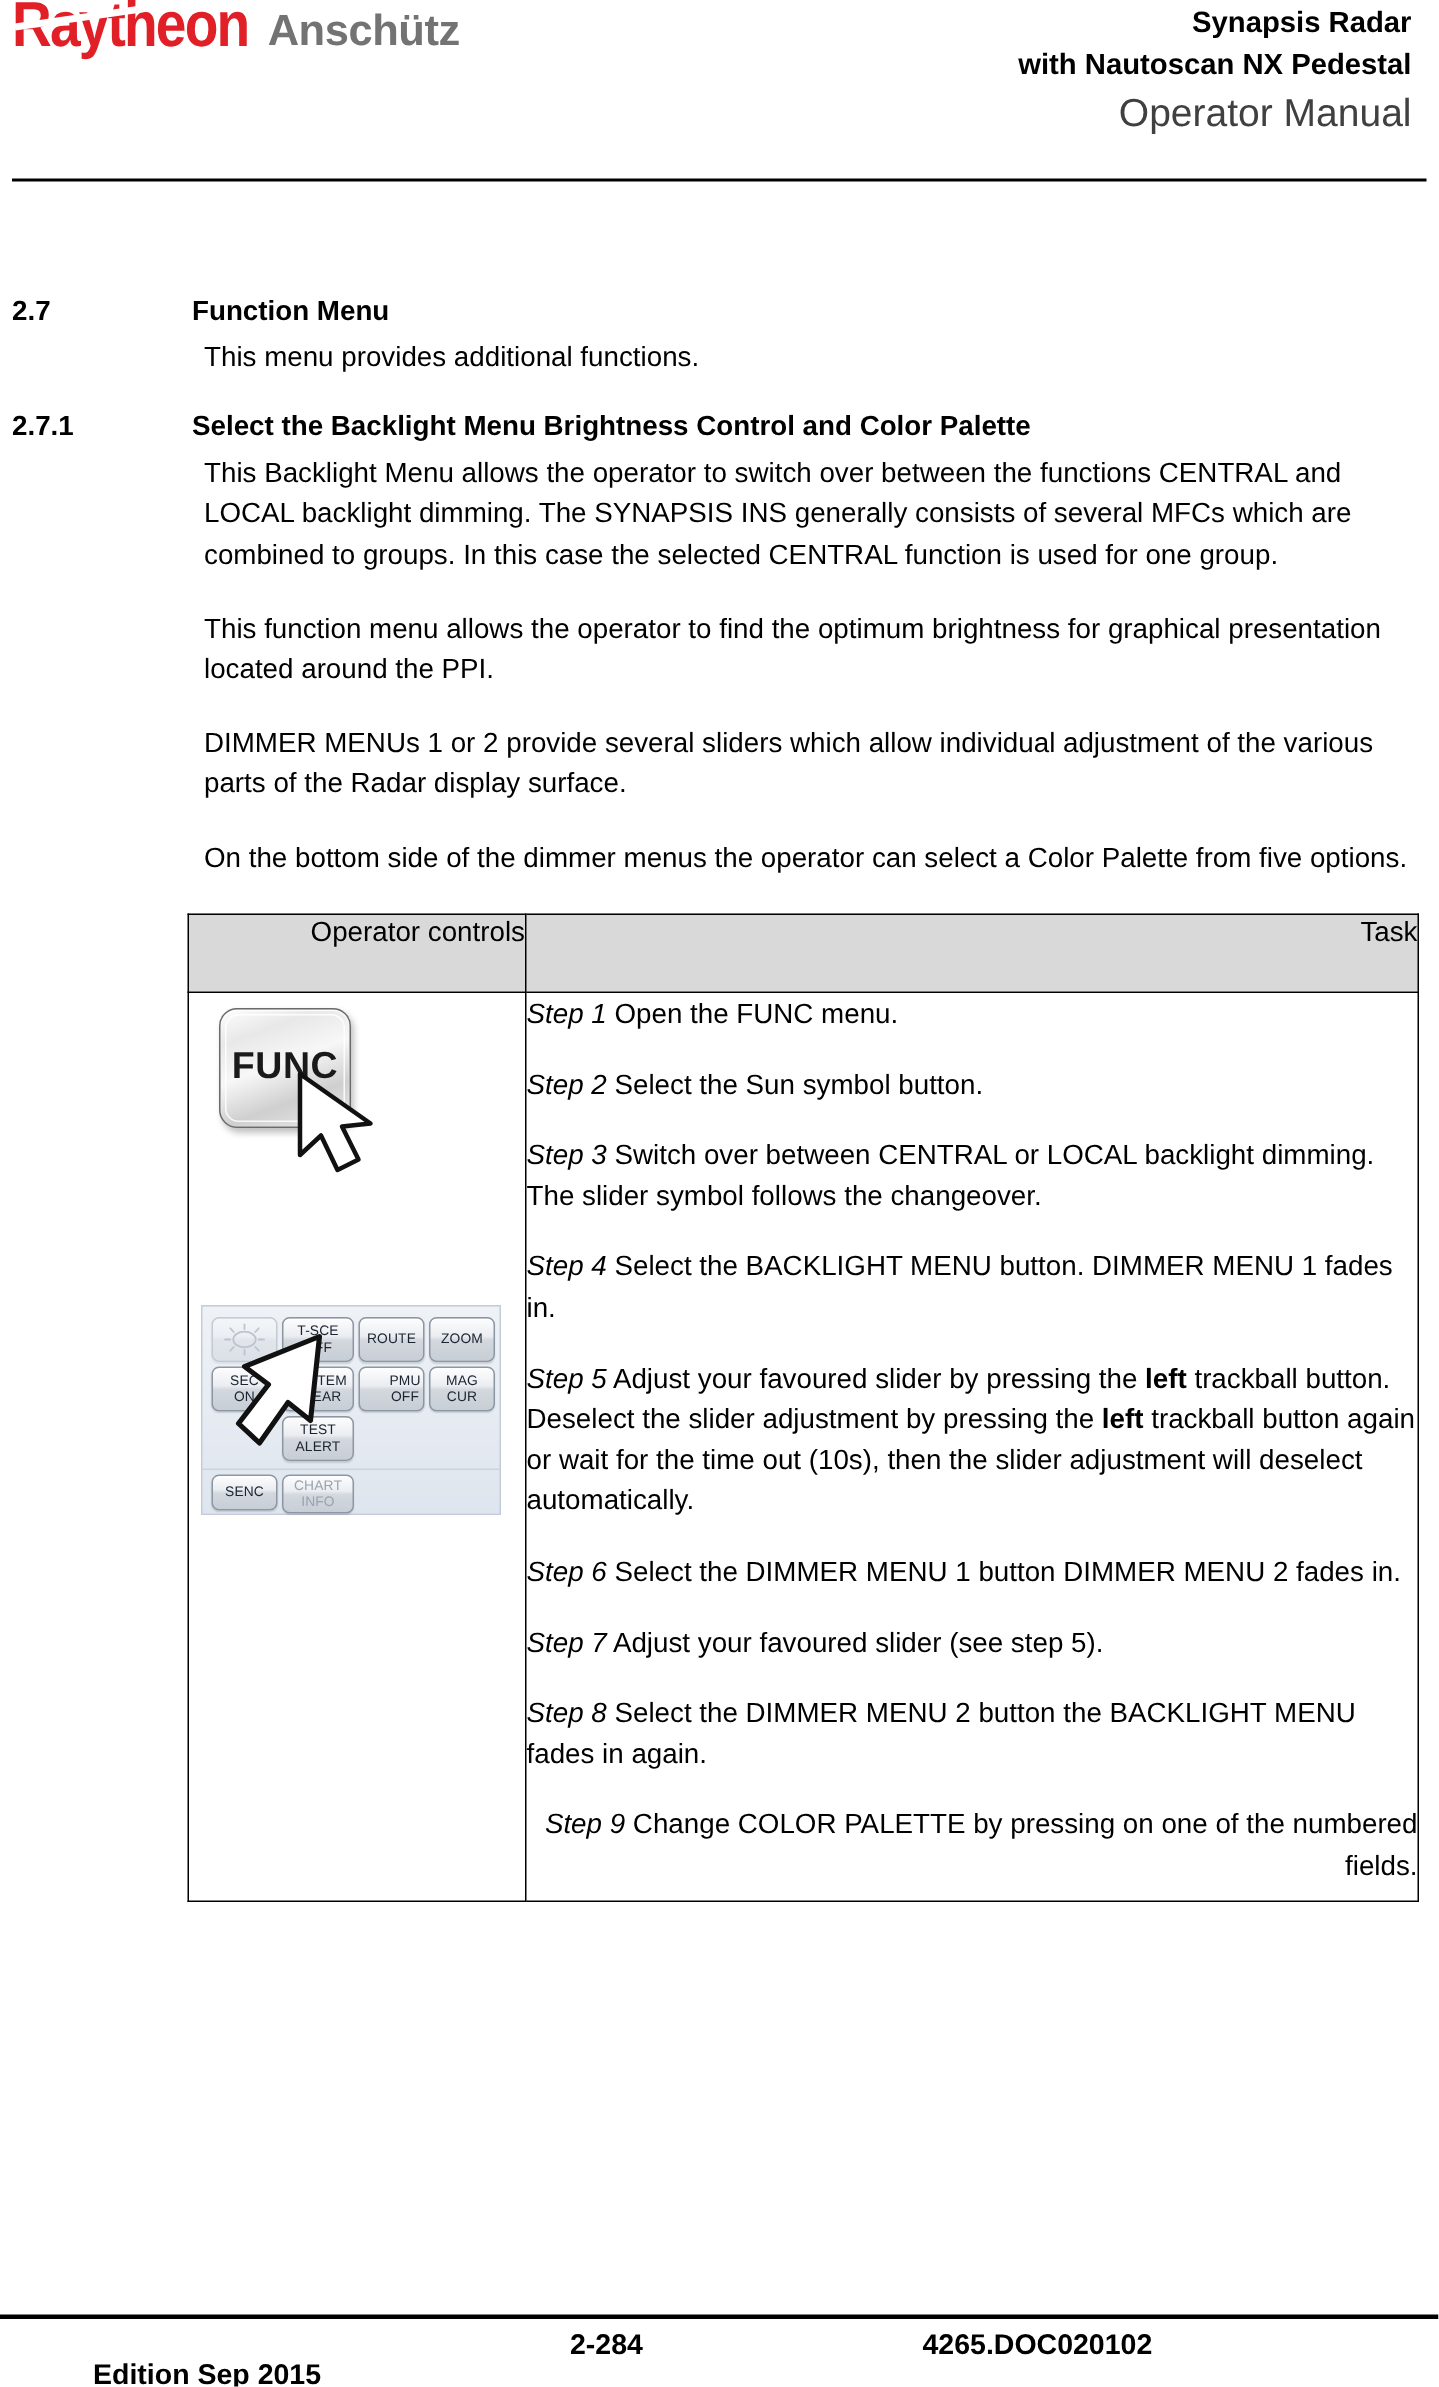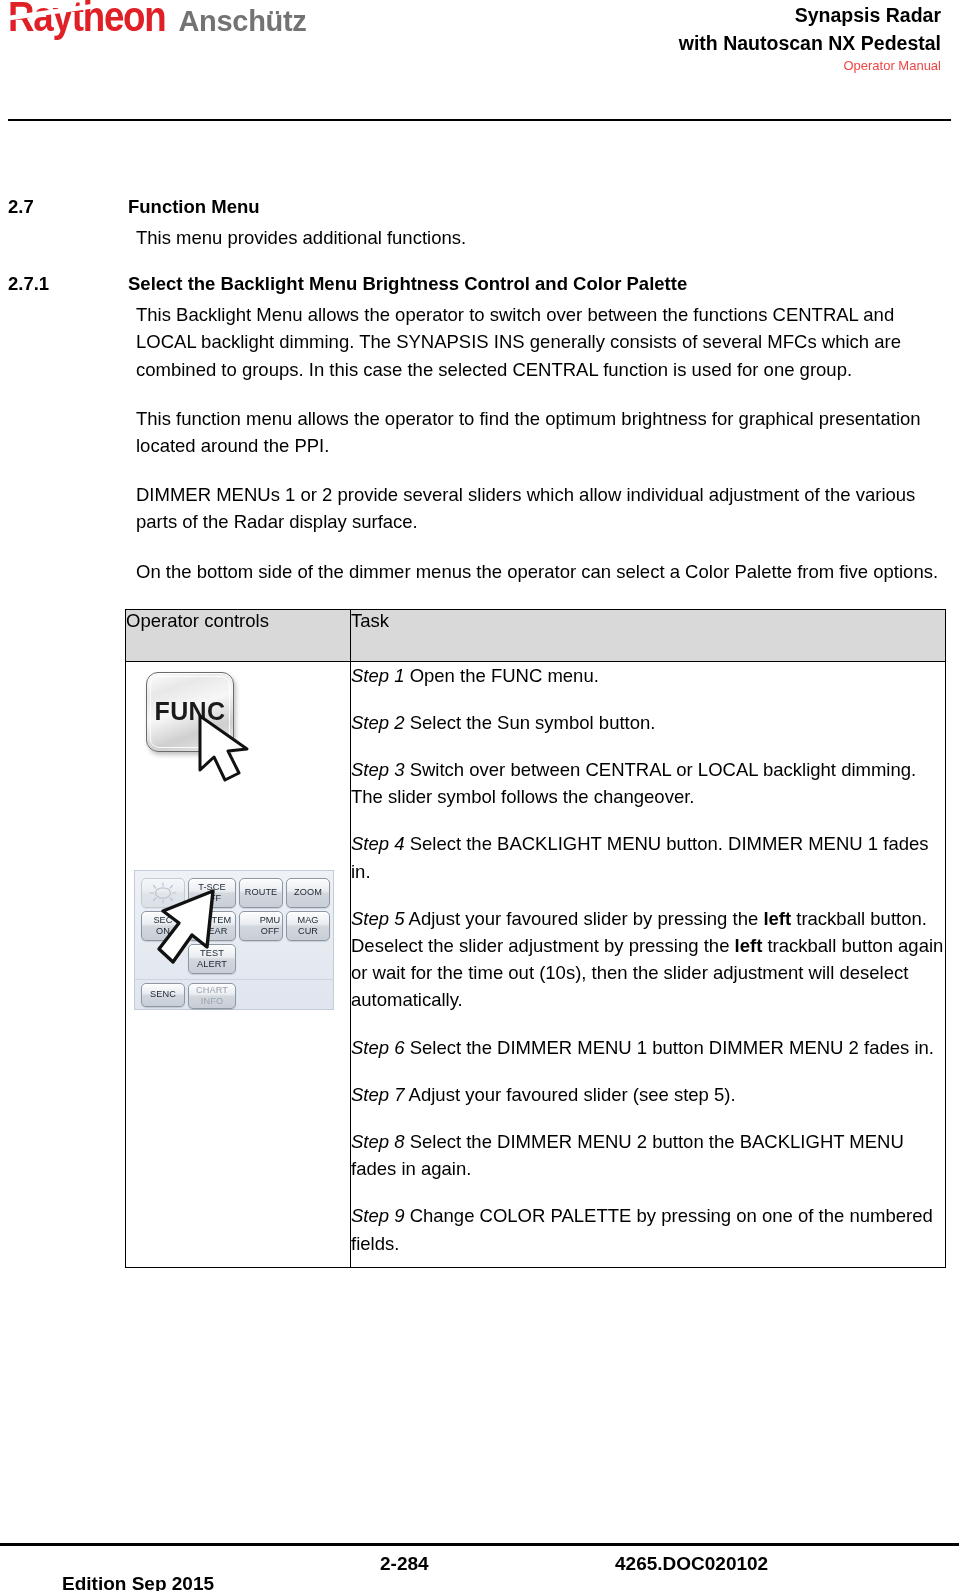--- a/index.html
+++ b/index.html
@@ -68,23 +68,23 @@
     right: 18px; top: 2px;
     text-align: right;
     line-height: 1.42;
   }
   .header-line1, .header-line2 {
     font-size: 19.5px;
     font-weight: bold;
     color: #000;
   }
   .header-line3 {
-    font-size: 13px;
+    font-size: 26px;
     font-weight: normal;
-    color: #ef4444;
+    color: #404040;
   }
   .header-rule {
     position: absolute;
     left: 8px; top: 119px;
     width: 943px;
     height: 2px;
     background: #000;
   }
 
   
@@ -131,36 +131,36 @@
   }
   table.steps td, table.steps th {
     border: 1.6px solid #000;
     vertical-align: top;
     padding: 0;
   }
   .th-cell {
     background: #d9d9d9;
     font-size: 18.5px;
     font-weight: normal;
-    text-align: left;
+    text-align: right;
     padding: 8px 10px 14px 10px;
     height: 52px;
   }
   .col-ctrl { width: 225px; }
   .col-task { width: 595px; }
   .td-ctrl {
     padding: 12px 6px 10px 6px;
   }
   .td-task {
     padding: 12px 10px 16px 14px;
     font-size: 18.5px;
     line-height: 1.47;
   }
   .step-p { margin: 0 0 20px 0; }
-  .step-p:last-child { margin-bottom: 10px; }
+  .step-p:last-child { margin-bottom: 10px; text-align: right; }
   .step-lbl { font-style: italic; }
   .bold { font-weight: bold; }
 
   
   .func-graphic {
     position: relative;
     width: 130px;
     height: 118px;
     margin: 2px 0 0 12px;
   }

